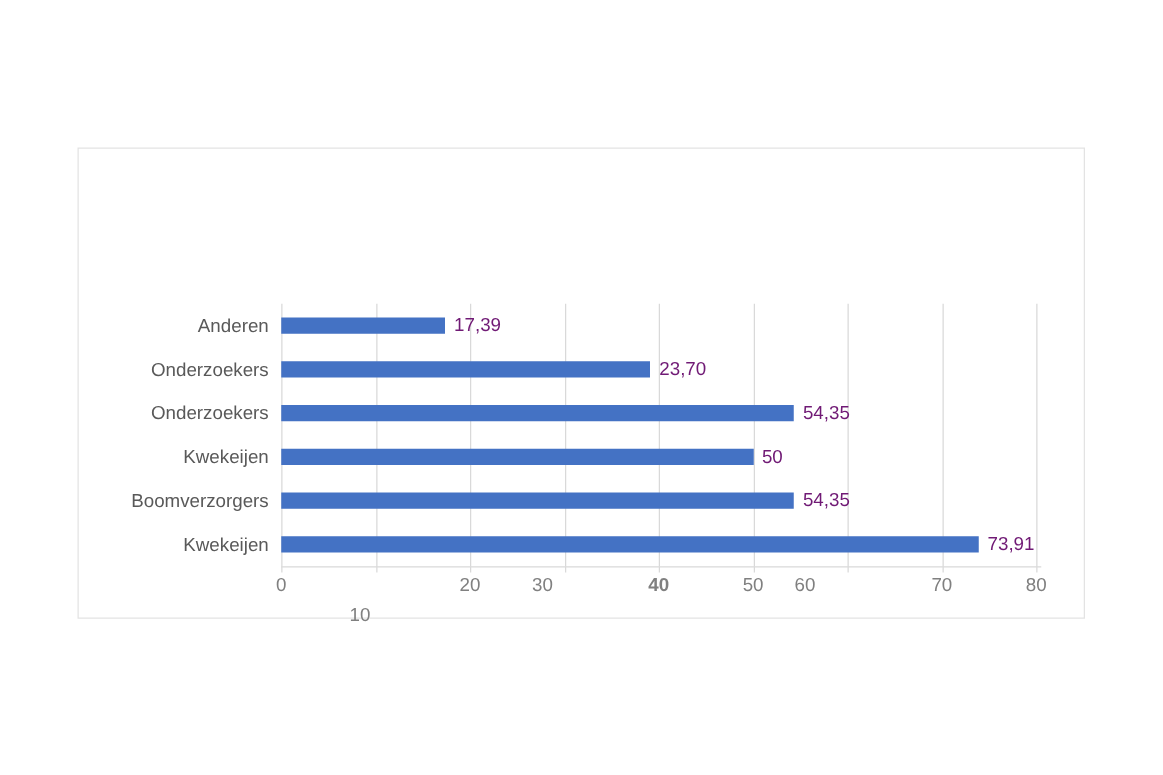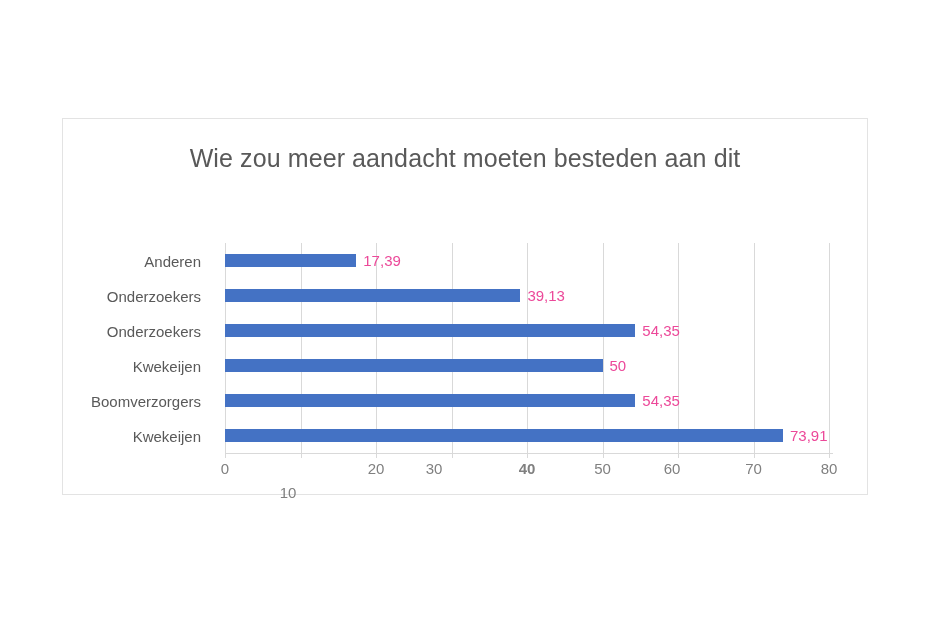--- a/index.html
+++ b/index.html
@@ -74,29 +74,29 @@
   }
 
   .bar {
     height: 13px;
     background: #4472c4;
     flex: 0 0 auto;
   }
 
   .bar-label {
     margin-left: 7px;
-    color: #ec4899;
+    color: #701a75;
     font-size: 15px;
     white-space: nowrap;
   }
 
   .cat-name {
     position: absolute;
     right: 100%;
-    margin-right: 24px;
+    margin-right: 10px;
     color: #595959;
     font-size: 15px;
     white-space: nowrap;
     top: 50%;
     transform: translateY(-50%);
   }
 
   
   #x-axis-line {
     position: absolute;
@@ -121,21 +121,20 @@
     transform: translateX(-50%);
     white-space: nowrap;
   }
 </style>
 </head>
 <body>
 
 <div id="chart-frame">
 
   <div id="chart-title">
-    <div>Wie zou meer aandacht moeten besteden aan dit</div>
   </div>
 
   <div id="plot">
     <div id="gridlines">
         <div class="gridline axis-line" style="left: 0px;"></div>
         <div class="gridline" style="left: 75.5px;"></div>
         <div class="gridline" style="left: 151px;"></div>
         <div class="gridline" style="left: 226.5px;"></div>
         <div class="gridline" style="left: 302px;"></div>
         <div class="gridline" style="left: 377.5px;"></div>
@@ -145,21 +144,21 @@
       </div>
     <div id="bars">
         <div class="cat-row" style="top: 0px; height: 35px;">
           <span class="cat-name">Anderen</span>
           <div class="bar" style="width: 131.294px; background: rgb(68, 114, 196);"></div>
           <span class="bar-label">17,39</span>
         </div>
         <div class="cat-row" style="top: 35px; height: 35px;">
           <span class="cat-name">Onderzoekers</span>
           <div class="bar" style="width: 295.432px; background: rgb(68, 114, 196);"></div>
-          <span class="bar-label">39,13</span>
+          <span class="bar-label">23,70</span>
         </div>
         <div class="cat-row" style="top: 70px; height: 35px;">
           <span class="cat-name">Onderzoekers</span>
           <div class="bar" style="width: 410.342px; background: rgb(68, 114, 196);"></div>
           <span class="bar-label">54,35</span>
         </div>
         <div class="cat-row" style="top: 105px; height: 35px;">
           <span class="cat-name">Kwekeijen</span>
           <div class="bar" style="width: 377.5px; background: rgb(68, 114, 196);"></div>
           <span class="bar-label">50</span>
@@ -185,20 +184,20 @@
       <div class="x-tick-label" style="left: 225px; margin-top: 24px;">10</div>
       <div class="x-tick" style="left: 313px;"></div>
       <div class="x-tick-label" style="left: 313px;">20</div>
       <div class="x-tick" style="left: 388.5px;"></div>
       <div class="x-tick-label" style="left: 371px;">30</div>
       <div class="x-tick" style="left: 464px;"></div>
       <div class="x-tick-label" style="left: 464px; font-weight: bold;">40</div>
       <div class="x-tick" style="left: 539.5px;"></div>
       <div class="x-tick-label" style="left: 539.5px;">50</div>
       <div class="x-tick" style="left: 615px;"></div>
-      <div class="x-tick-label" style="left: 609px; text-align: right;">60</div>
+      <div class="x-tick-label" style="left: 581px; text-align: right;">60</div>
       <div class="x-tick" style="left: 690.5px;"></div>
       <div class="x-tick-label" style="left: 690.5px;">70</div>
       <div class="x-tick" style="left: 766px;"></div>
       <div class="x-tick-label" style="left: 766px;">80</div>
     </div>
 
 </div>
 
 </body></html>

